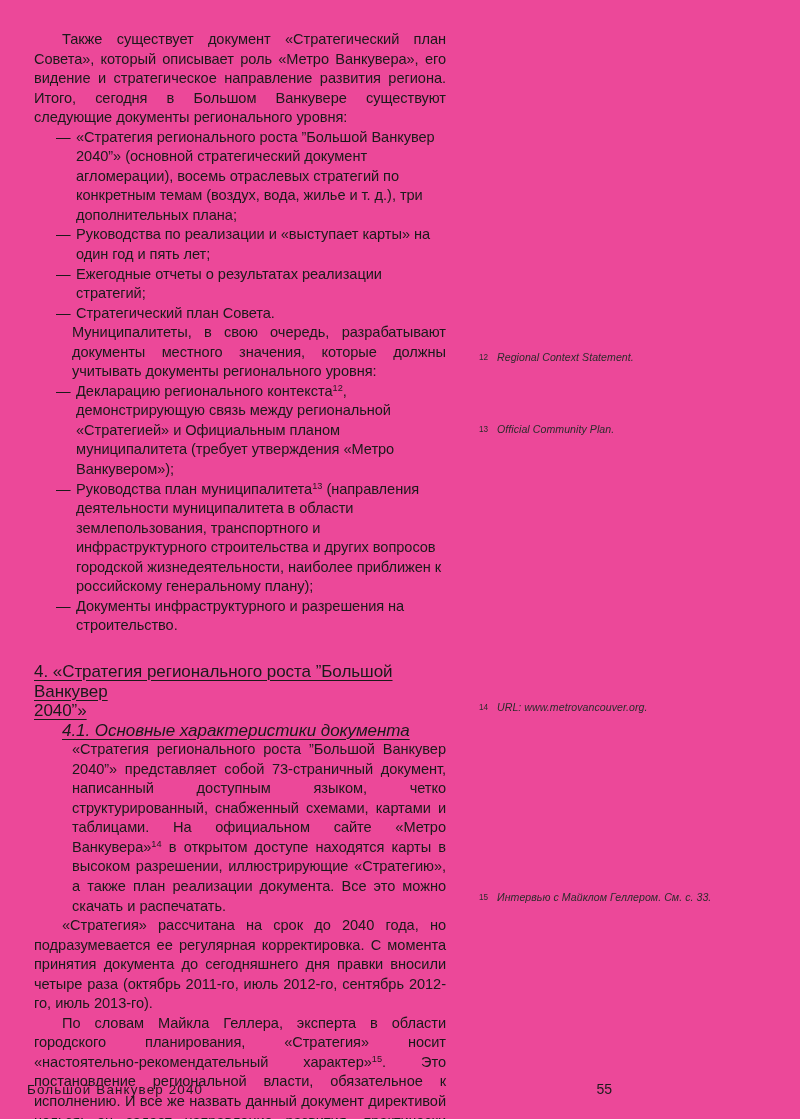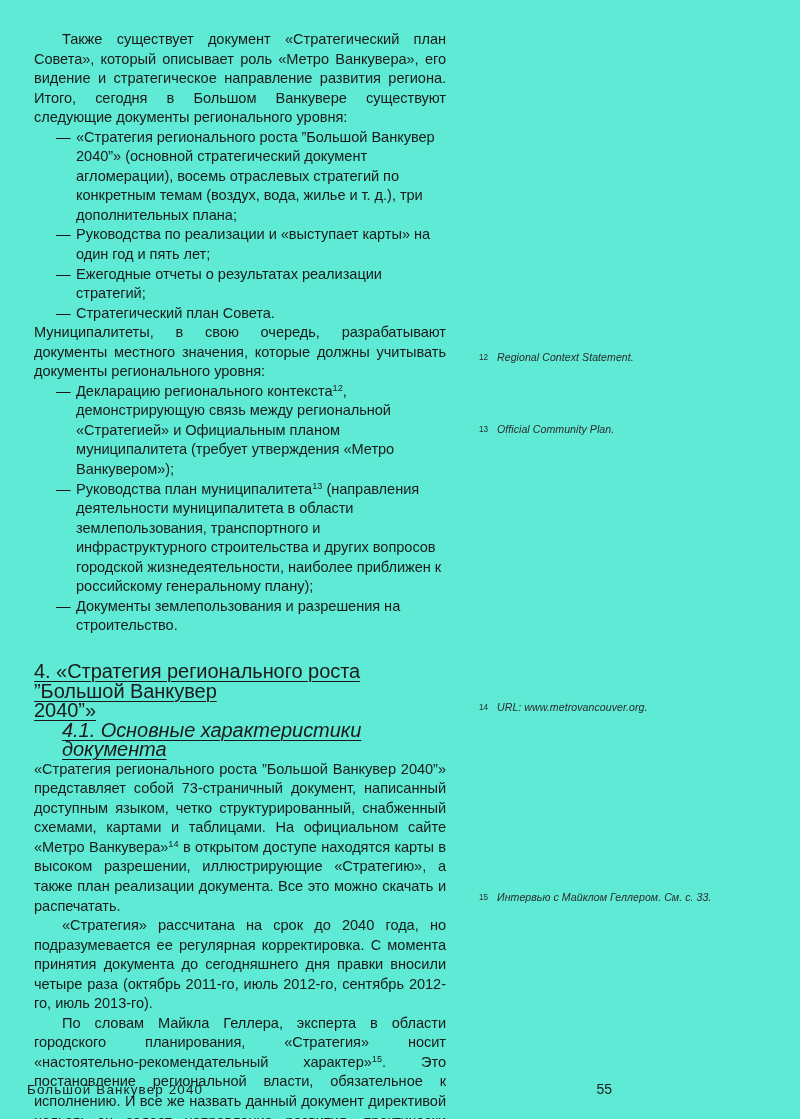--- a/index.html
+++ b/index.html
@@ -8,42 +8,42 @@
     background: #ffffff;
   }
   body {
     font-family: "Liberation Sans", sans-serif;
     color: #1a1a1a;
   }
   .page {
     position: relative;
     width: 800px;
     height: 1119px;
-    background: #5eead4;
+    background: #ec4899;
     overflow: hidden;
   }
 
   
   .main-col {
     position: absolute;
     left: 34px;
     top: 30px;
     width: 412px;
   }
   .para {
     font-size: 14.6px;
     line-height: 19.55px;
     text-align: justify;
     text-justify: inter-word;
     margin: 0;
     letter-spacing: -0.05px;
     word-spacing: 0.1px;
   }
   .para.indent { text-indent: 28px; }
-  .para.noindent { text-indent: 0; }
+  .para.noindent { text-indent: 0; margin-left: 38px; }
 
   
   .blist {
     list-style: none;
     margin: 0;
     padding: 0;
   }
   .blist li {
     position: relative;
     padding-left: 42px;
@@ -53,21 +53,21 @@
     letter-spacing: -0.05px;
   }
   .blist li .dash {
     position: absolute;
     left: 22px;
     top: 0;
   }
 
   
   .heading {
-    font-size: 20px;
+    font-size: 17px;
     line-height: 19.55px;
     margin: 0;
     letter-spacing: -0.05px;
     text-align: left;
   }
   .heading .u {
     text-decoration: underline;
     text-underline-offset: 2.5px;
     text-decoration-thickness: 1px;
   }
@@ -142,21 +142,21 @@
 
     <p class="para noindent">Муниципалитеты, в свою очередь, разрабатывают документы местного значения, которые должны учитывать документы регионального уровня:</p>
 
     <ul class="blist">
       <li>
         <span class="dash">—</span><span>Декларацию регионального контекста</span><sup>12</sup><span>, демонстрирующую связь между региональной «Стратегией» и Официальным планом муниципалитета (требует утверждения «Метро Ванкувером»);</span>
       </li>
       <li>
         <span class="dash">—</span><span>Руководства план муниципалитета</span><sup>13</sup><span> (направления деятельности муниципалитета в области землепользования, транспортного и инфраструктурного строительства и других вопросов городской жизнедеятельности, наиболее приближен к российскому генеральному плану);</span>
       </li>
-      <li><span class="dash">—</span><span>Документы землепользования и разрешения на строительство.</span></li>
+      <li><span class="dash">—</span><span>Документы инфраструктурного и разрешения на строительство.</span></li>
     </ul>
 
     <div class="gap-lg"></div>
 
     <div class="heading">
       <span class="u">4. «Стратегия регионального роста ”Большой Ванкувер</span><br>
       <span class="u">2040”»</span>
     </div>
 
     <div class="heading sub">

